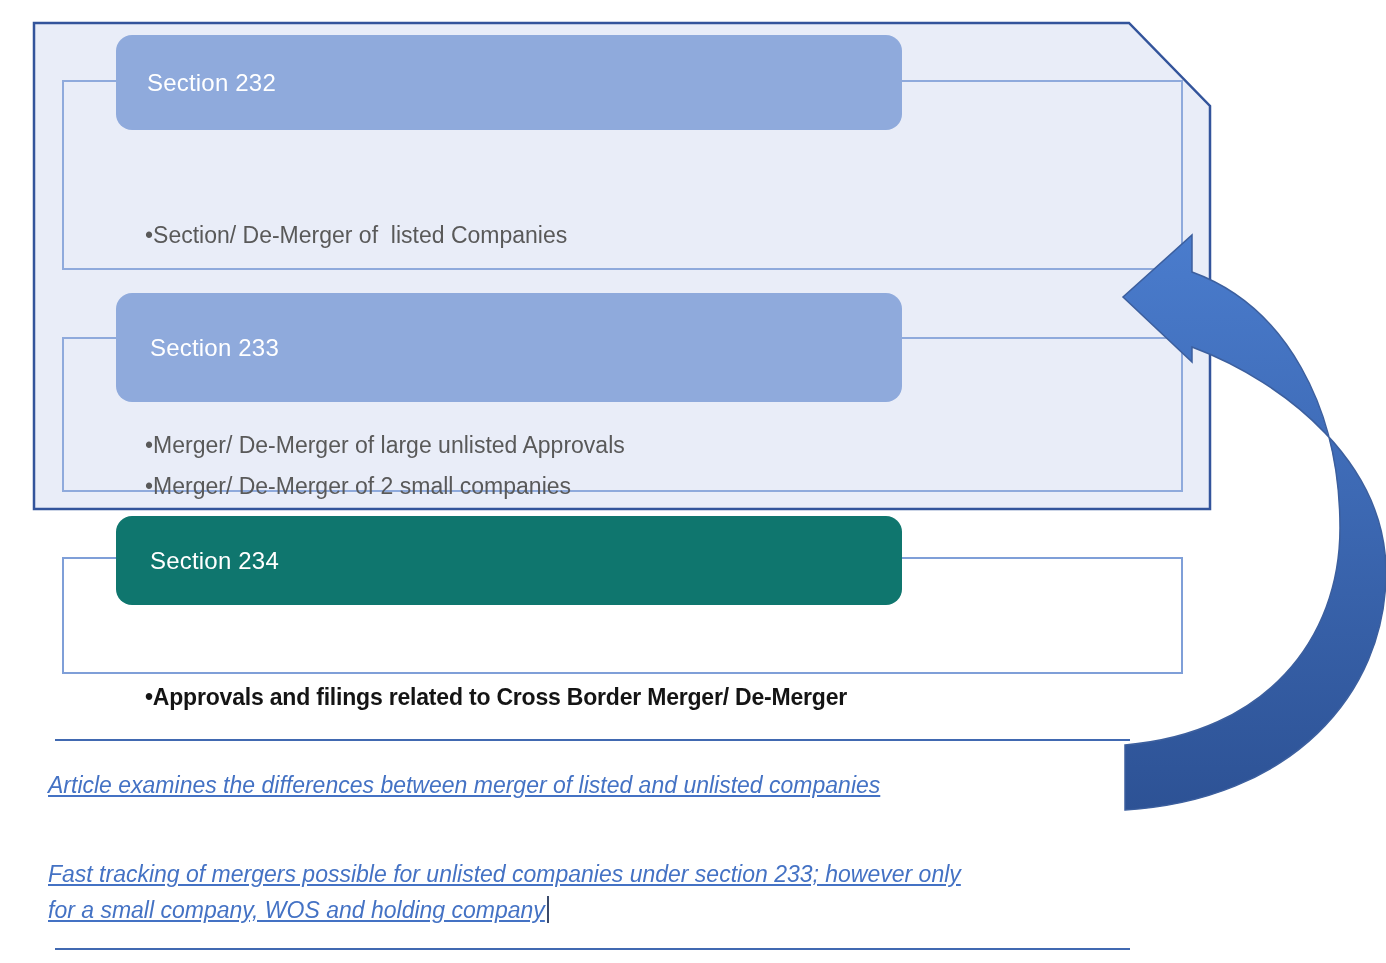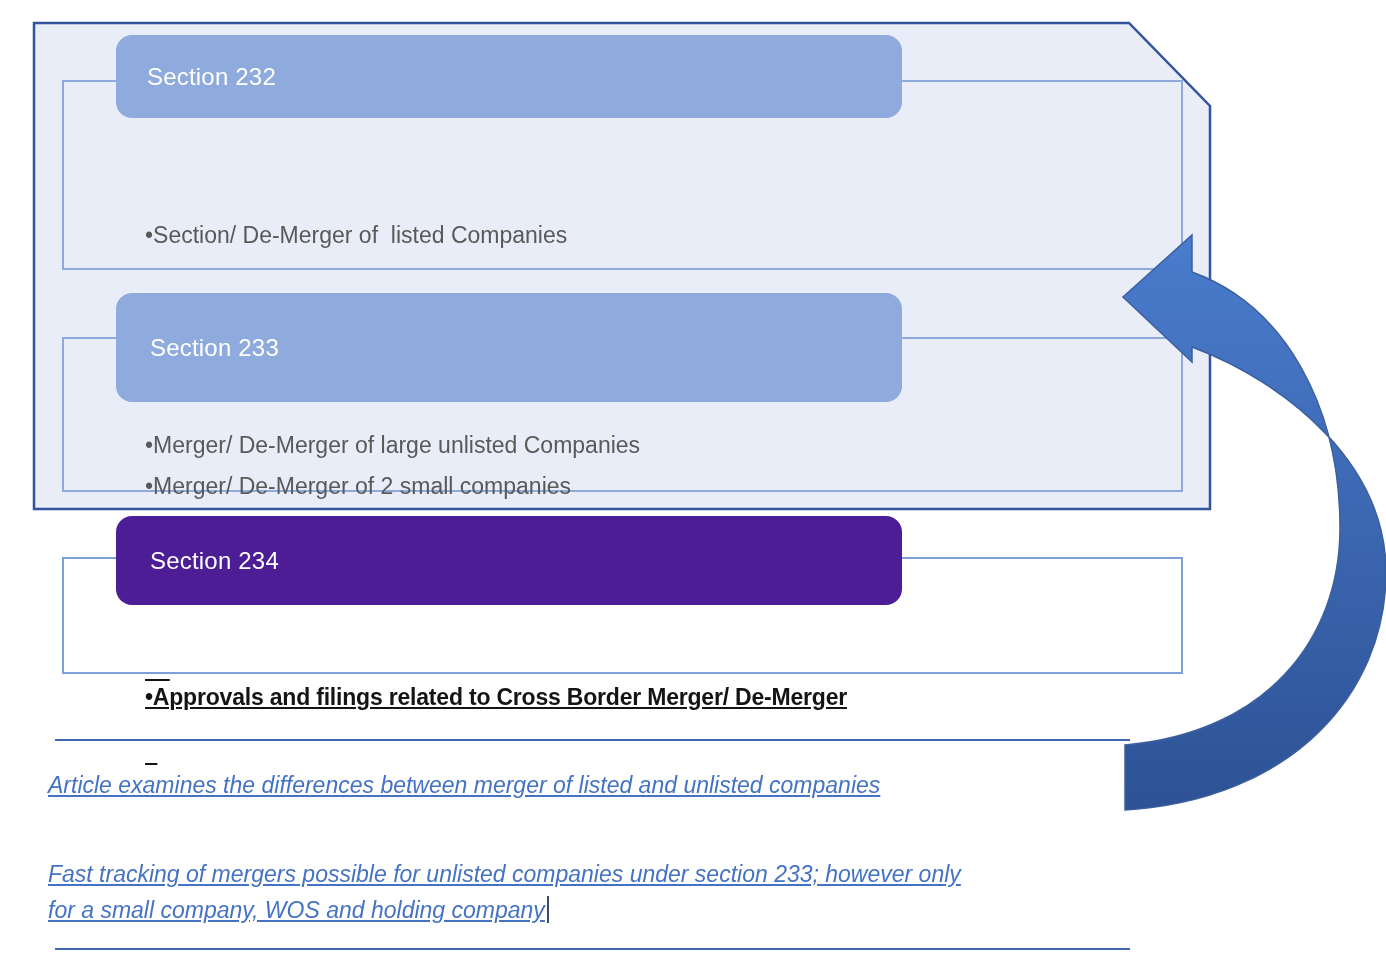--- a/index.html
+++ b/index.html
@@ -11,28 +11,28 @@
   .body-box{position:absolute;border:2px solid #8FAADC;box-sizing:border-box;}
   .box232{left:62px;top:80px;width:1121px;height:190px;}
   .box233{left:62px;top:337px;width:1121px;height:155px;}
   .box234{left:62px;top:557px;width:1121px;height:117px;background:#ffffff;border-color:#7F9FD8;}
   .pill{
     position:absolute;left:116px;width:786px;border-radius:16px;
     display:flex;align-items:center;padding-left:34px;box-sizing:border-box;
     color:#ffffff;font-size:24px;letter-spacing:0.2px;
   }
   .pill-light{background:#8FAADC;}
-  .pill-dark{background:#4c1d95;}
-  .p232{top:35px;height:83px;padding-left:31px;}
+  .pill-dark{background:#0f766e;}
+  .p232{top:35px;height:95px;padding-left:31px;}
   .p233{top:293px;height:109px;}
   .p234{top:516px;height:89px;}
   .bullets{position:absolute;left:145px;white-space:pre-wrap;font-size:23px;}
   .b232{top:148px;line-height:35px;color:#595959;}
   .b233{top:406px;line-height:32px;color:#595959;}
-  .b234{top:627px;line-height:28px;color:#141414;font-weight:bold;letter-spacing:-0.2px;text-decoration:underline;}
+  .b234{top:627px;line-height:28px;color:#141414;font-weight:bold;letter-spacing:-0.2px;}
   .hr{position:absolute;left:55px;width:1075px;height:2px;background:#4169B1;}
   .hr1{top:739px;}
   .hr2{top:948px;}
   .note{
     position:absolute;left:48px;width:1075px;text-align:left;
     font-style:italic;color:#4472C4;font-size:23px;text-decoration:underline;
   }
   .note1{top:772px;}
   .note2{top:856px;line-height:36px;}
   .caret{
@@ -49,21 +49,21 @@
     <polygon points="34,23 1129,23 1210,106 1210,509 34,509" fill="#E9EDF8" stroke="#33549B" stroke-width="2.5"></polygon>
   </svg>
 
   <div class="body-box box232"></div>
   <div class="pill pill-light p232">
     <span>Section 232</span>
   </div>
   <div class="bullets b232">
     <div>•Section/ De-Merger of  listed Companies</div>
     <div>•Merger/ De-Merger of listed and unlisted Companies</div>
-    <div>•Merger/ De-Merger of large unlisted Companies</div>
+    <div>•Merger/ De-Merger of large unlisted Approvals</div>
   </div>
 
   <div class="body-box box233"></div>
   <div class="pill pill-light p233">
     <span>Section 233</span>
   </div>
   <div class="bullets b233">
     <div>•Merger/ De-Merger of 2 small companies</div>
     <div>•Merger/ De-Merger of a holding company and it's wholly owned subsidiary</div>
   </div>

